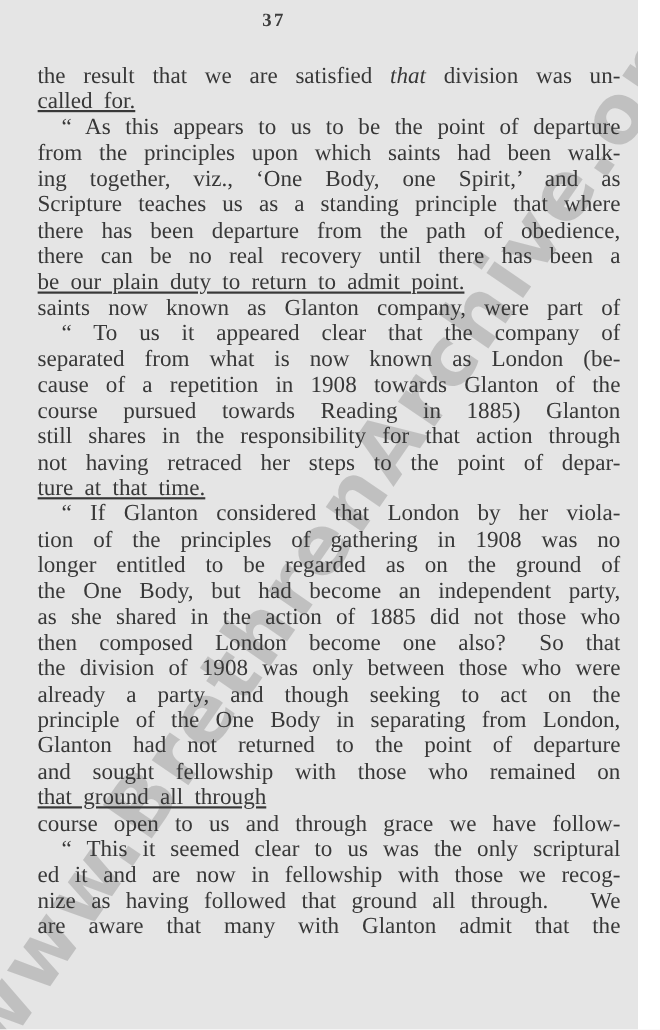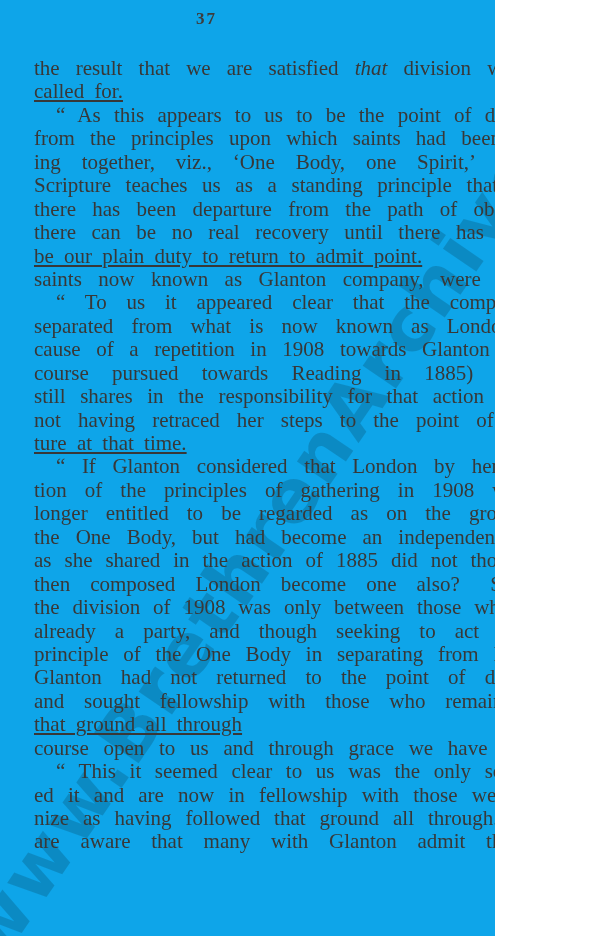--- a/index.html
+++ b/index.html
@@ -2,23 +2,23 @@
 <html><head>
 <meta charset="utf-8">
 <style>
   html, body {
     margin: 0;
     padding: 0;
     background: #ffffff;
   }
   .page {
     position: relative;
-    width: 495px;
+    width: 580px;
     height: 936px;
-    background: #0ea5e9;
+    background: #e5e5e5;
     overflow: hidden;
     font-family: "Liberation Serif", serif;
   }
   .pagenum {
     position: absolute;
     top: 9px;
     left: 0;
     width: 100%;
     text-align: center;
     transform: translateX(-41px);

